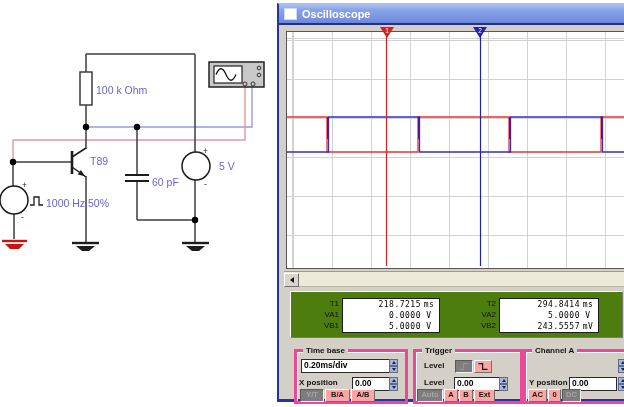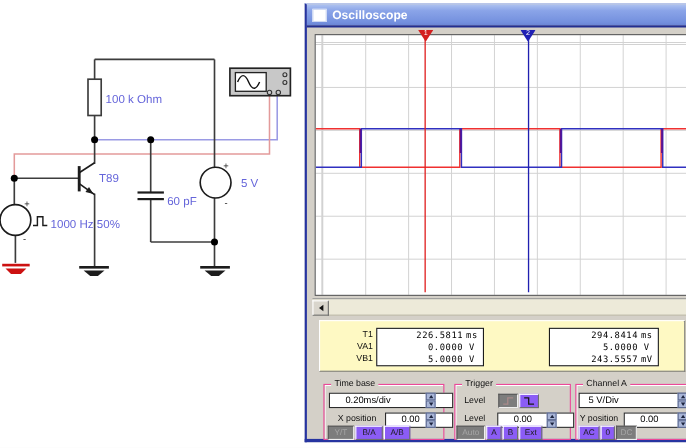--- a/index.html
+++ b/index.html
@@ -34,44 +34,44 @@
 
   .hscroll{position:absolute;left:5px;top:267px;width:356px;height:14px;
     background:#EDEAD9;border-top:1px solid #9a9a9a;border-bottom:1px solid #b9b6a6;}
   .hs-btn{position:absolute;left:0;top:1px;width:13px;height:12px;background:#D9D5CC;
     border:1px solid;border-color:#fff #6e6e6e #6e6e6e #fff;display:flex;align-items:center;justify-content:center;}
   .arr-left{width:0;height:0;border-top:3px solid transparent;border-bottom:3px solid transparent;
     border-right:4px solid #111;}
 
   
   .measure{position:absolute;left:11px;top:287px;width:331px;height:45px;
-    border:1px solid;border-color:#fff #7a7a7a #7a7a7a #fff;background:#fef9c3;}
+    border:1px solid;border-color:#fff #7a7a7a #7a7a7a #fff;background:#4d7c0f;}
   .mlabels{position:absolute;top:6px;width:40px;text-align:right;font-size:8px;color:#111;}
   .mlabels div{height:11px;line-height:11px;}
   .mbox{position:absolute;top:6px;height:33px;background:#fff;border:1px solid #1c1c1c;
     font-family:"DejaVu Sans Mono",monospace;font-size:8px;letter-spacing:0.5px;color:#000;
     display:flex;flex-direction:column;justify-content:space-around;padding:0 2px;}
   .mrow{display:flex;height:10px;line-height:10px;}
   .mv{flex:1;text-align:right;}
   .mu{width:16px;text-align:center;}
   .ml1{left:8px;} .mb1{left:51px;width:92px;}
   .ml2{left:165px;} .mb2{left:208px;width:94px;}
 
   
-  .grp{position:absolute;border:1px solid #ec4899;box-shadow:inset 1px 1px 0 #fff;}
+  .grp{position:absolute;border:3px solid #ec4899;box-shadow:inset 1px 1px 0 #fff;font-weight:bold;}
   .gtitle{position:absolute;top:-6px;left:6px;background:#D4D0C8;padding:0 3px;font-size:8px;color:#111;}
   .fld{position:absolute;background:#fff;border:1px solid #2b2b2b;font-size:8.5px;
-    line-height:11px;padding:0 14px;color:#000;white-space:nowrap;overflow:hidden;}
+    line-height:11px;padding:0 2px;color:#000;white-space:nowrap;overflow:hidden;}
   .lab{position:absolute;font-size:8px;color:#111;}
   .spin{position:absolute;width:9px;display:flex;flex-direction:column;}
   .spin i{flex:1;background:#A9B6D8;border:1px solid #5d6a92;display:flex;align-items:center;justify-content:center;}
   .su{width:0;height:0;border-left:2.5px solid transparent;border-right:2.5px solid transparent;border-bottom:3.5px solid #1c2440;}
   .sd{width:0;height:0;border-left:2.5px solid transparent;border-right:2.5px solid transparent;border-top:3.5px solid #1c2440;}
   .b3{position:absolute;height:11px;font-size:7.5px;line-height:10px;text-align:center;
-    background:#8b5cf6;border:1px solid;border-color:#fff #6e6e6e #6e6e6e #fff;color:#1a1a1a;}
+    background:#fca5a5;border:1px solid;border-color:#fff #6e6e6e #6e6e6e #fff;color:#1a1a1a;}
   .b3.pressed{background:#7d7d7d;border-color:#5a5a5a #efefef #efefef #5a5a5a;color:#a6a6a6;}
   .eb svg{display:block;margin:1px auto 0;}
 </style>
 </head>
 <body>
 
 <div class="screen">
 
   <svg class="circuit" width="280" height="270" viewBox="0 0 280 270">
 
@@ -199,31 +199,36 @@
     </div>
 
     <div class="measure">
       <div class="mlabels ml1">
         <div>T1</div>
         <div>VA1</div>
         <div>VB1</div>
       </div>
       <div class="mbox mb1">
         <div class="mrow">
-            <span class="mv">226.5811</span>
+            <span class="mv">218.7215</span>
             <span class="mu">ms</span>
           </div>
         <div class="mrow">
             <span class="mv">0.0000</span>
             <span class="mu">V</span>
           </div>
         <div class="mrow">
             <span class="mv">5.0000</span>
             <span class="mu">V</span>
           </div>
+      </div>
+      <div class="mlabels ml2">
+        <div>T2</div>
+        <div>VA2</div>
+        <div>VB2</div>
       </div>
       <div class="mbox mb2">
         <div class="mrow">
             <span class="mv">294.8414</span>
             <span class="mu">ms</span>
           </div>
         <div class="mrow">
             <span class="mv">5.0000</span>
             <span class="mu">V</span>
           </div>
@@ -238,21 +243,21 @@
       <span class="gtitle">Time base</span>
       <div class="fld" style="left:4px;top:7px;width:83px;height:12px;">0.20ms/div</div>
       <div class="spin" style="left:92px;top:7px;height:14px;">
         <i>
             <span class="su"></span>
           </i>
         <i>
             <span class="sd"></span>
           </i>
       </div>
-      <span class="lab" style="left:12px;top:26px;">X position</span>
+      <span class="lab" style="left:2px;top:26px;">X position</span>
       <div class="fld" style="left:55px;top:25px;width:32px;height:12px;">0.00</div>
       <div class="spin" style="left:92px;top:25px;height:14px;">
         <i>
             <span class="su"></span>
           </i>
         <i>
             <span class="sd"></span>
           </i>
       </div>
       <div class="b3 pressed" style="left:3px;top:37px;width:22px;">Y/T</div>
@@ -284,21 +289,20 @@
           </i>
       </div>
       <div class="b3 pressed" style="left:1px;top:37px;width:24px;">Auto</div>
       <div class="b3" style="left:28px;top:37px;width:12px;">A</div>
       <div class="b3" style="left:43px;top:37px;width:12px;">B</div>
       <div class="b3" style="left:58px;top:37px;width:19px;">Ext</div>
     </div>
 
     <div class="grp" style="left:244px;top:345px;width:106px;height:49px;">
       <span class="gtitle">Channel A</span>
-      <div class="fld" style="left:2px;top:7px;width:85px;height:12px;padding-left:8px;">5 V/Div</div>
       <div class="spin" style="left:92px;top:7px;height:14px;">
         <i>
             <span class="su"></span>
           </i>
         <i>
             <span class="sd"></span>
           </i>
       </div>
       <span class="lab" style="left:3px;top:26px;">Y position</span>
       <div class="fld" style="left:43px;top:25px;width:42px;height:12px;">0.00</div>

